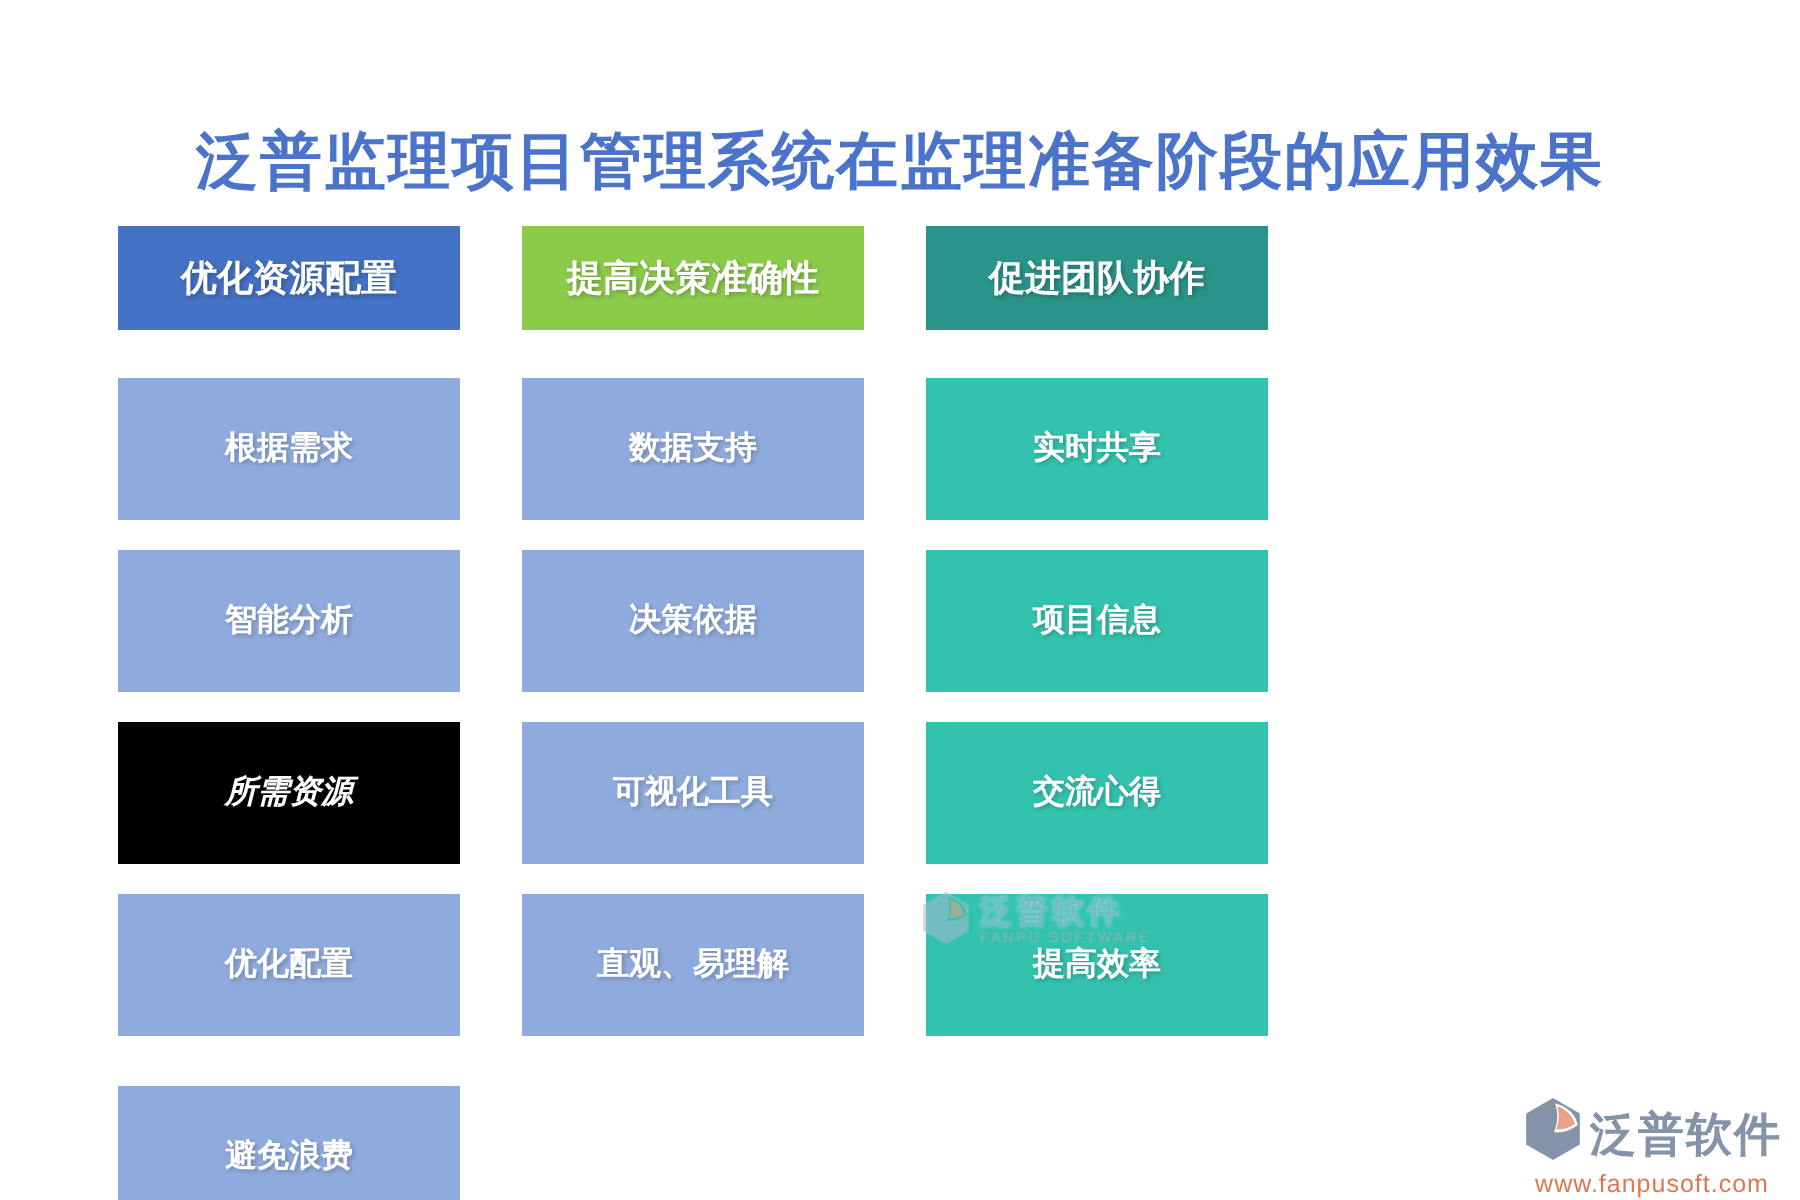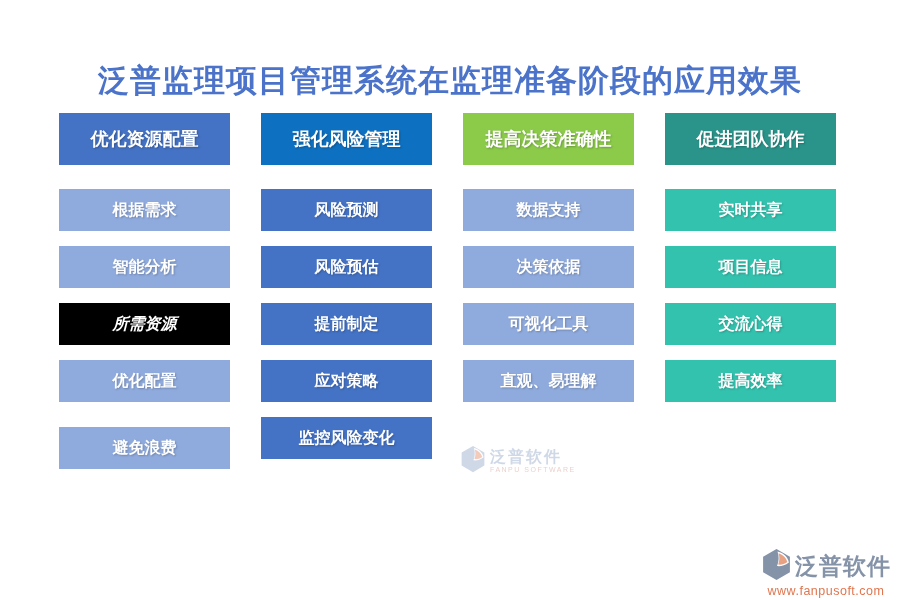--- a/index.html
+++ b/index.html
@@ -39,21 +39,21 @@
     display: flex;
     align-items: center;
     justify-content: center;
     color: #ffffff;
     font-size: 18px;
     font-weight: 700;
     text-shadow: 1px 1px 2px rgba(0,0,0,0.25);
     white-space: nowrap;
   }
   .item-box {
-    height: 42px;
+    height: 71px;
     margin-bottom: 15px;
     display: flex;
     align-items: center;
     justify-content: center;
     color: #ffffff;
     font-size: 16px;
     font-weight: 700;
     text-shadow: 1px 1px 2px rgba(0,0,0,0.22);
     white-space: nowrap;
   }
@@ -110,28 +110,20 @@
 
     <div class="column">
       <div class="header-box" style="background-color: rgb(68, 114, 196);">优化资源配置</div>
       <div class="item-box" style="background-color: rgb(143, 170, 220);">根据需求</div>
       <div class="item-box" style="background-color: rgb(143, 170, 220);">智能分析</div>
       <div class="item-box" style="background-color: #000000; font-style: italic;">所需资源</div>
       <div class="item-box" style="background-color: rgb(143, 170, 220);">优化配置</div>
       <div class="item-box" style="background-color: rgb(143, 170, 220); margin-top: 10px;">避免浪费</div>
     </div>
 
-    <div class="column">
-      <div class="header-box" style="background-color: rgb(14, 112, 192);">强化风险管理</div>
-      <div class="item-box" style="background-color: rgb(68, 114, 196);">风险预测</div>
-      <div class="item-box" style="background-color: rgb(68, 114, 196);">风险预估</div>
-      <div class="item-box" style="background-color: rgb(68, 114, 196);">提前制定</div>
-      <div class="item-box" style="background-color: rgb(68, 114, 196);">应对策略</div>
-      <div class="item-box" style="background-color: rgb(68, 114, 196);">监控风险变化</div>
-    </div>
 
     <div class="column">
       <div class="header-box" style="background-color: rgb(140, 203, 74);">提高决策准确性</div>
       <div class="item-box" style="background-color: rgb(143, 170, 220);">数据支持</div>
       <div class="item-box" style="background-color: rgb(143, 170, 220);">决策依据</div>
       <div class="item-box" style="background-color: rgb(143, 170, 220);">可视化工具</div>
       <div class="item-box" style="background-color: rgb(143, 170, 220);">直观、易理解</div>
     </div>
 
     <div class="column">

